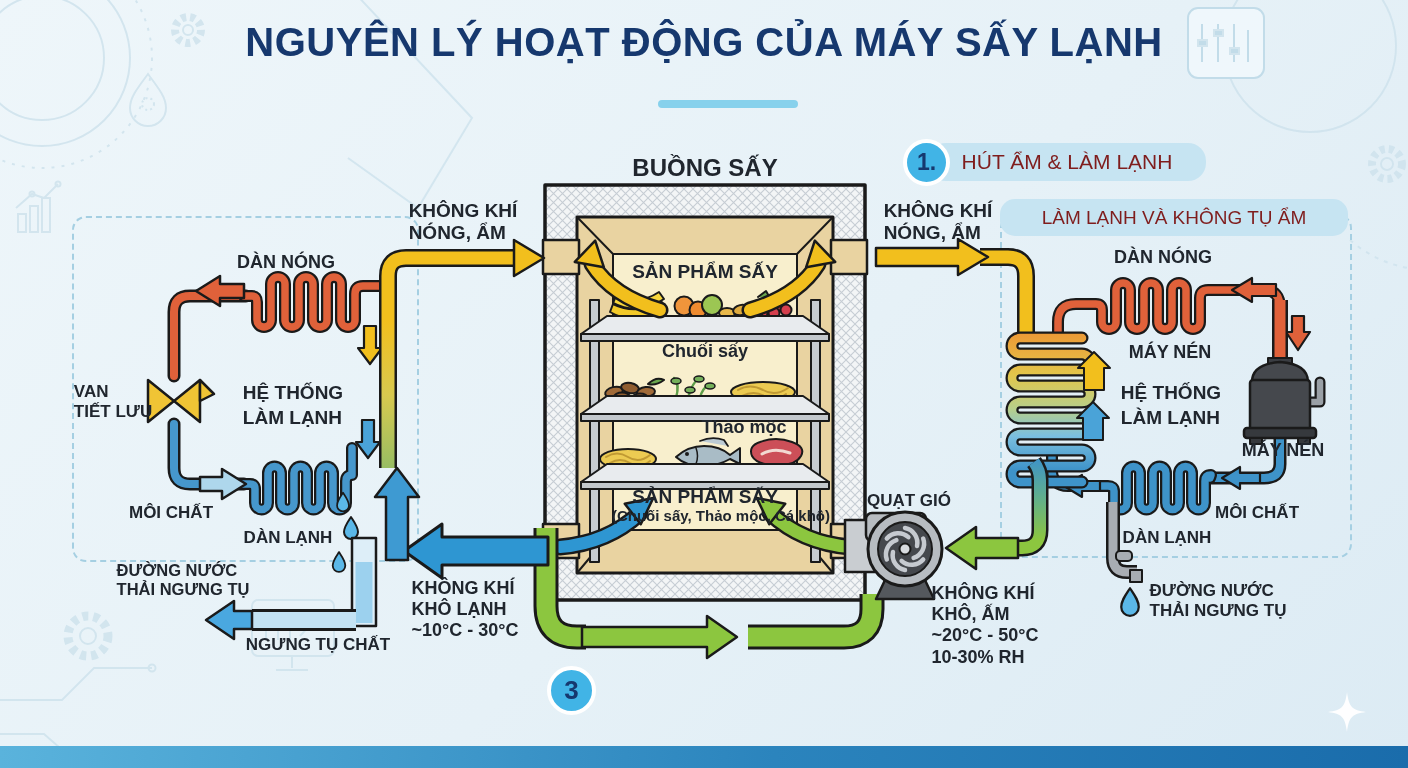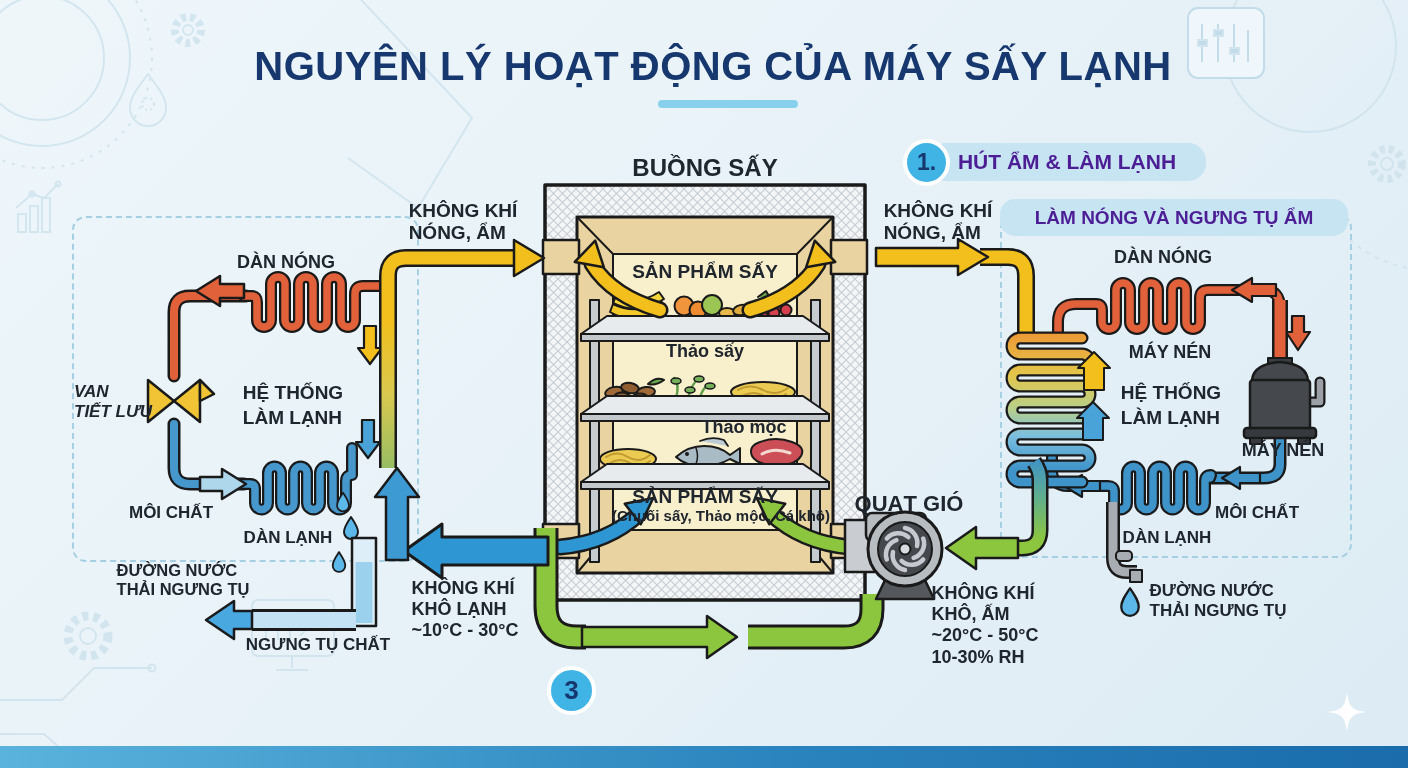--- a/index.html
+++ b/index.html
@@ -4,27 +4,27 @@
 <style>
   html,body{margin:0;padding:0;background:#dfe9f0;}
   #stage{position:relative;width:1408px;height:768px;overflow:hidden;
          background:linear-gradient(135deg,#eef6fa 0%,#e6f1f7 55%,#dcebf4 100%);
          font-family:"Liberation Sans","DejaVu Sans",sans-serif;}
   svg{position:absolute;left:0;top:0;}
   .lbl{position:absolute;transform:translateX(-50%);text-align:left;
        white-space:pre-line;color:#20262e;font-weight:800;line-height:1.18;}
   .pill{position:absolute;background:#c6e4f2;border-radius:18px;
         display:flex;align-items:center;justify-content:center;
-        font-weight:700;color:#4c1d95;}
+        font-weight:400;color:#7f1d1d;}
   .badge{position:absolute;background:#41b4e6;border:4px solid #fff;border-radius:50%;
          display:flex;align-items:center;justify-content:center;
          font-weight:800;color:#16386e;box-sizing:border-box;}
   .dashed-zone{position:absolute;border:2px dashed #a5cfe2;border-radius:14px;}
-  #title{position:absolute;left:704px;top:44px;transform:translateX(-50%);
-         font-size:40px;font-weight:800;color:#16386e;letter-spacing:.5px;white-space:nowrap;margin-left:9px;}
+  #title{position:absolute;left:704px;top:20px;transform:translateX(-50%);
+         font-size:40px;font-weight:800;color:#16386e;letter-spacing:.5px;white-space:nowrap;}
   #title-underline{position:absolute;left:658px;top:100px;width:140px;height:8px;
          border-radius:4px;background:#87d1ec;}
   #bottom-band{position:absolute;left:0;top:746px;width:1408px;height:22px;
          background:linear-gradient(90deg,#5ab3dc,#2b84bd 55%,#1a6cab);}
 </style>
 </head>
 <body>
 
 <div id="stage">
 
@@ -330,49 +330,49 @@
 
 
   <div class="pill" style="left:928px;top:143px;width:278px;height:38px;font-size:21px;">
     <span>HÚT ẨM &amp; LÀM LẠNH</span>
   </div>
   <div class="badge" style="left:903px;top:139px;width:47px;height:47px;font-size:23px;">
     <span>1.</span>
   </div>
 
   <div class="pill" style="left:1000px;top:199px;width:348px;height:37px;font-size:19px;border-radius:15px;">
-    <span>LÀM NÓNG VÀ NGƯNG TỤ ẨM</span>
+    <span>LÀM LẠNH VÀ KHÔNG TỤ ẨM</span>
   </div>
 
   <div class="badge" style="left:547px;top:666px;width:49px;height:49px;font-size:26px;">
     <span>3</span>
   </div>
 
   <div class="lbl" style="left:705px;top:154px;font-size:24px;">BUỒNG SẤY</div>
   <div class="lbl" style="left:705px;top:261px;font-size:19px;">SẢN PHẨM SẤY</div>
-  <div class="lbl" style="left:705px;top:341px;font-size:18px;font-weight:700;">Thảo sấy</div>
+  <div class="lbl" style="left:705px;top:341px;font-size:18px;font-weight:700;">Chuối sấy</div>
   <div class="lbl" style="left:705px;top:417px;font-size:18px;font-weight:700;margin-left:39px;">Thảo mộc</div>
   <div class="lbl" style="left:705px;top:486px;font-size:19px;">SẢN PHẨM SẤY</div>
   <div class="lbl" style="left:705px;top:507px;font-size:15px;font-weight:700;margin-left:16px;">(Chuối sấy, Thảo mộc, Cá khô)</div>
 
   <div class="lbl" style="left:463px;top:200px;font-size:19px;">KHÔNG KHÍ
 NÓNG, ẨM</div>
   <div class="lbl" style="left:938px;top:200px;font-size:19px;">KHÔNG KHÍ
 NÓNG, ẨM</div>
   <div class="lbl" style="left:465px;top:578px;font-size:18px;">KHÔNG KHÍ
 KHÔ LẠNH
 ~10°C - 30°C</div>
-  <div class="lbl" style="left:909px;top:491px;font-size:22px;">QUẠT GIÓ</div>
+  <div class="lbl" style="left:909px;top:491px;font-size:17px;">QUẠT GIÓ</div>
   <div class="lbl" style="left:985px;top:583px;font-size:18px;">KHÔNG KHÍ
 KHÔ, ẤM
 ~20°C - 50°C
 10-30% RH</div>
 
   <div class="lbl" style="left:286px;top:252px;font-size:18px;">DÀN NÓNG</div>
-  <div class="lbl" style="left:113px;top:382px;font-size:17px;font-style:italic;">VAN
+  <div class="lbl" style="left:113px;top:382px;font-size:17px;">VAN
 TIẾT LƯU</div>
   <div class="lbl" style="left:293px;top:381px;font-size:19px;line-height:1.3;">HỆ THỐNG
 LÀM LẠNH</div>
   <div class="lbl" style="left:171px;top:503px;font-size:17px;">MÔI CHẤT</div>
   <div class="lbl" style="left:288px;top:528px;font-size:17px;">DÀN LẠNH</div>
   <div class="lbl" style="left:183px;top:561px;font-size:16.5px;">ĐƯỜNG NƯỚC
 THẢI NGƯNG TỤ</div>
   <div class="lbl" style="left:318px;top:635px;font-size:17px;">NGƯNG TỤ CHẤT</div>
 
   <div class="lbl" style="left:1163px;top:247px;font-size:18px;">DÀN NÓNG</div>

